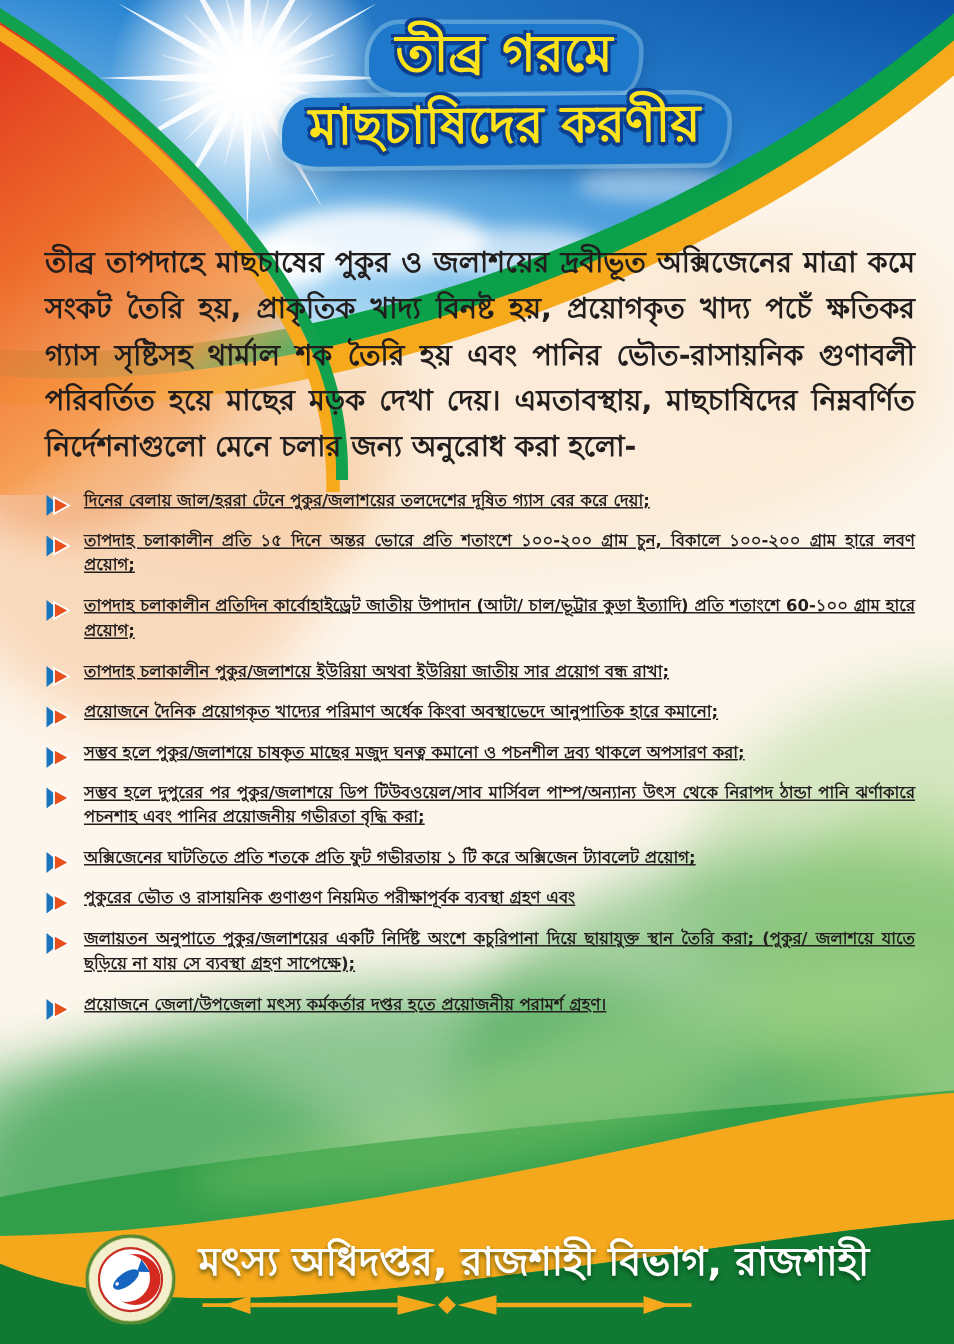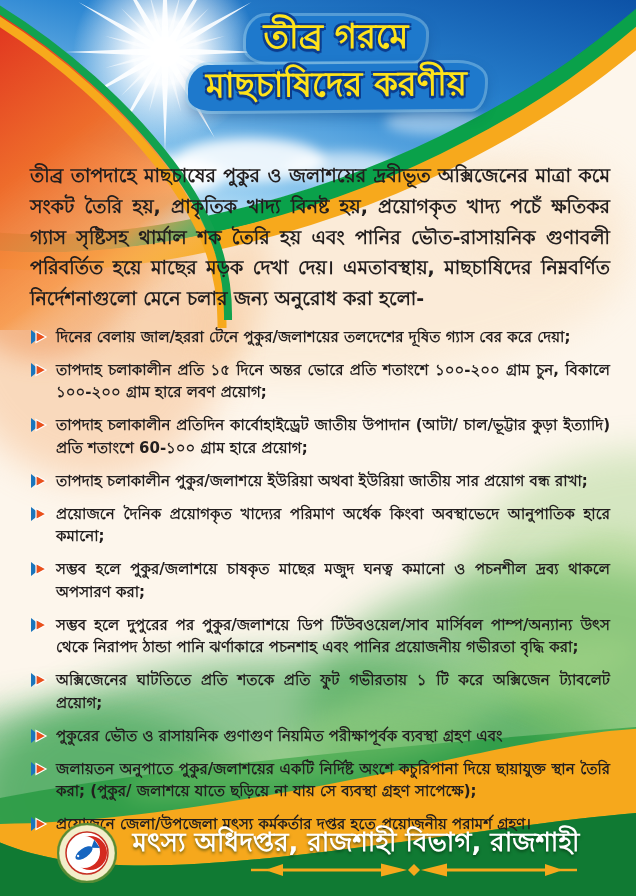--- a/index.html
+++ b/index.html
@@ -30,30 +30,30 @@
     position:absolute;left:30px;right:26px;top:160px;z-index:2;
     color:#221e1e;
   }
   .intro{
     margin:0 0 12px 0;font-size:19px;line-height:1.62;
     font-weight:600;text-align:justify;
   }
   .guidelines{list-style:none;margin:0;padding:0;}
   .g-item{
     position:relative;padding-left:26px;margin-top:10.5px;
-    font-size:15px;line-height:1.5;font-weight:600;text-align:justify;
+    font-size:11px;line-height:1.5;font-weight:600;text-align:justify;text-decoration:underline;
   }
   .g-item .bullet{position:absolute;left:0;top:3px;width:19px;height:16px;}
 
   
   .footer{
     position:absolute;left:0;right:0;bottom:0;height:86px;z-index:4;
     display:flex;align-items:center;justify-content:center;gap:16px;
   }
-  .footer-col{display:flex;flex-direction:column;align-items:flex-end;}
+  .footer-col{display:flex;flex-direction:column;align-items:flex-start;}
   .org{
     color:#ffffff;font-weight:bold;font-size:26px;line-height:1.15;
     text-shadow:0 2px 3px rgba(0,40,10,.55);white-space:nowrap;
   }
   .ornament{margin-top:4px;}
   .logo{width:60px;height:60px;display:block;}
 </style>
 </head>
 <body>
 

